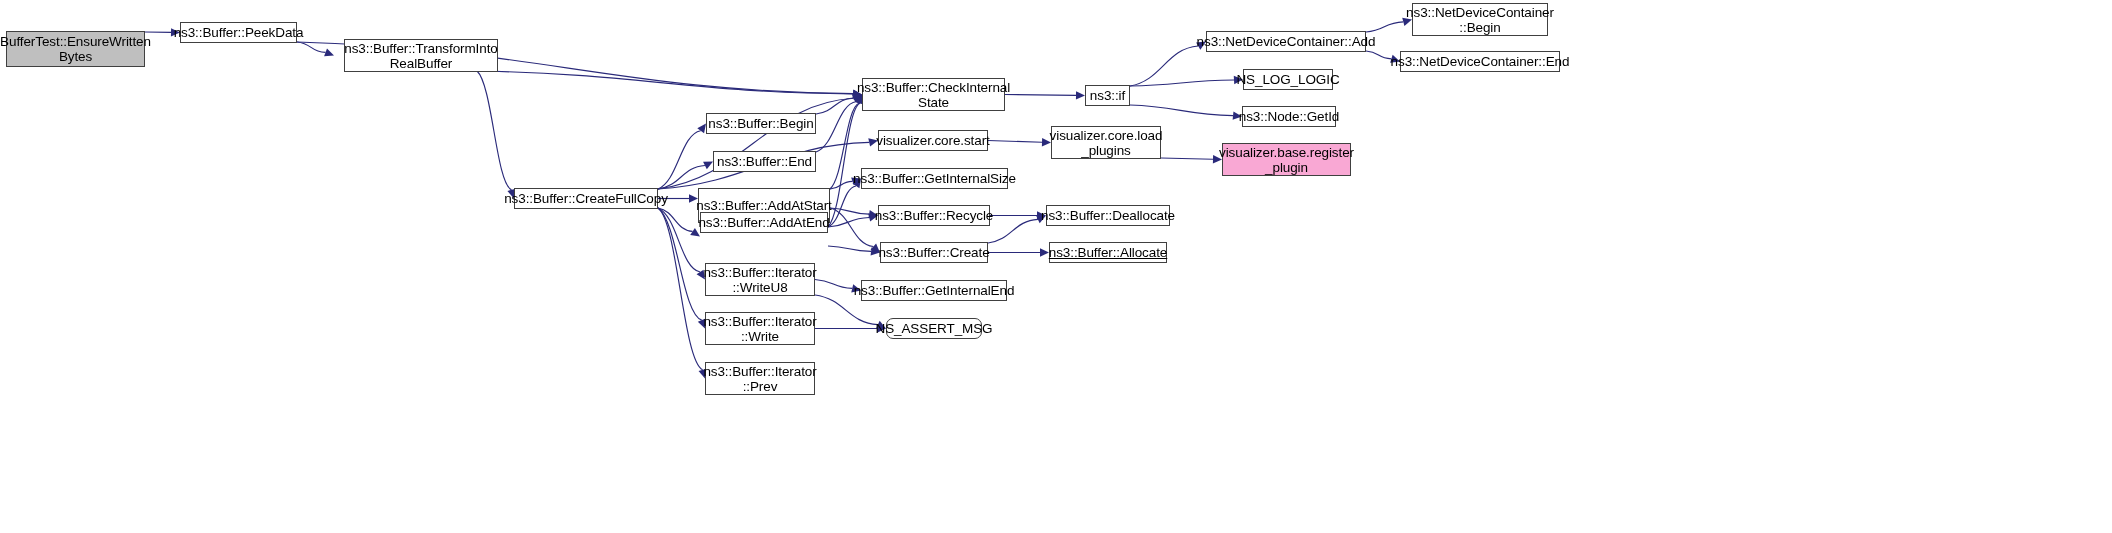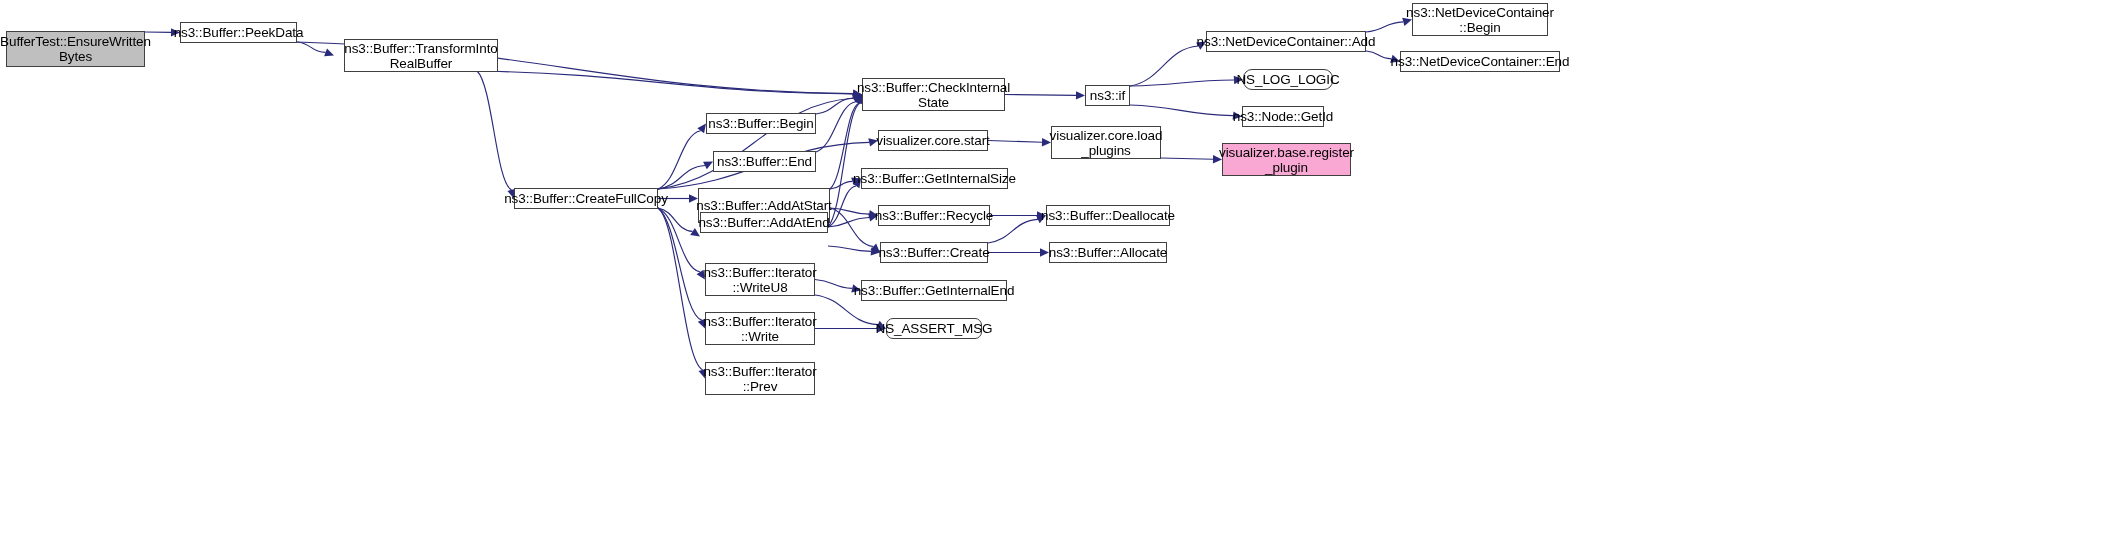--- a/index.html
+++ b/index.html
@@ -224,23 +224,23 @@
       <div class="node" style="left: 878px; top: 130px; width: 110px; height: 21px; border-color: rgb(64, 64, 64); background: rgb(255, 255, 255);">visualizer.core.start</div>
       <div class="node" style="left: 861px; top: 168px; width: 147px; height: 21px; border-color: rgb(64, 64, 64); background: rgb(255, 255, 255);">ns3::Buffer::GetInternalSize</div>
       <div class="node" style="left: 878px; top: 205px; width: 112px; height: 21px; border-color: rgb(64, 64, 64); background: rgb(255, 255, 255);">ns3::Buffer::Recycle</div>
       <div class="node" style="left: 880px; top: 242px; width: 108px; height: 21px; border-color: rgb(64, 64, 64); background: rgb(255, 255, 255);">ns3::Buffer::Create</div>
       <div class="node" style="left: 861px; top: 280px; width: 146px; height: 21px; border-color: rgb(64, 64, 64); background: rgb(255, 255, 255);">ns3::Buffer::GetInternalEnd</div>
       <div class="node" style="left: 886px; top: 318px; width: 96px; height: 21px; border-color: rgb(64, 64, 64); background: rgb(255, 255, 255); border-radius: 7px;">NS_ASSERT_MSG</div>
       <div class="node" style="left: 1085px; top: 85px; width: 45px; height: 21px; border-color: rgb(64, 64, 64); background: rgb(255, 255, 255);">ns3::if</div>
       <div class="node" style="left: 1051px; top: 126px; width: 110px; height: 33px; border-color: rgb(64, 64, 64); background: rgb(255, 255, 255);">visualizer.core.load
 _plugins</div>
       <div class="node" style="left: 1046px; top: 205px; width: 124px; height: 21px; border-color: rgb(64, 64, 64); background: rgb(255, 255, 255);">ns3::Buffer::Deallocate</div>
-      <div class="node" style="left: 1049px; top: 242px; width: 118px; height: 21px; border-color: rgb(64, 64, 64); background: rgb(255, 255, 255);">ns3::Buffer::Allocate</div>
+      <div class="node" style="left: 1049px; top: 242px; width: 118px; height: 21px; border-color: rgb(64, 64, 64); background: rgb(255, 255, 255); text-decoration: underline;">ns3::Buffer::Allocate</div>
       <div class="node" style="left: 1206px; top: 31px; width: 160px; height: 21px; border-color: rgb(64, 64, 64); background: rgb(255, 255, 255);">ns3::NetDeviceContainer::Add</div>
-      <div class="node" style="left: 1243px; top: 69px; width: 90px; height: 21px; border-color: rgb(64, 64, 64); background: rgb(255, 255, 255); border-radius: 9px;">NS_LOG_LOGIC</div>
-      <div class="node" style="left: 1242px; top: 106px; width: 82px; height: 21px; border-color: rgb(64, 64, 64); background: rgb(255, 255, 255);">ns3::Node::GetId</div>
+      <div class="node" style="left: 1243px; top: 69px; width: 90px; height: 21px; border-color: rgb(64, 64, 64); background: rgb(255, 255, 255);">NS_LOG_LOGIC</div>
+      <div class="node" style="left: 1242px; top: 106px; width: 94px; height: 21px; border-color: rgb(64, 64, 64); background: rgb(255, 255, 255);">ns3::Node::GetId</div>
       <div class="node" style="left: 1222px; top: 143px; width: 129px; height: 33px; border-color: rgb(64, 64, 64); background: #f9a8d4;">visualizer.base.register
 _plugin</div>
       <div class="node" style="left: 1412px; top: 3px; width: 136px; height: 33px; border-color: rgb(64, 64, 64); background: rgb(255, 255, 255);">ns3::NetDeviceContainer
 ::Begin</div>
       <div class="node" style="left: 1400px; top: 51px; width: 160px; height: 21px; border-color: rgb(64, 64, 64); background: rgb(255, 255, 255);">ns3::NetDeviceContainer::End</div>
     </div>
 </div>
 
 </body></html>

